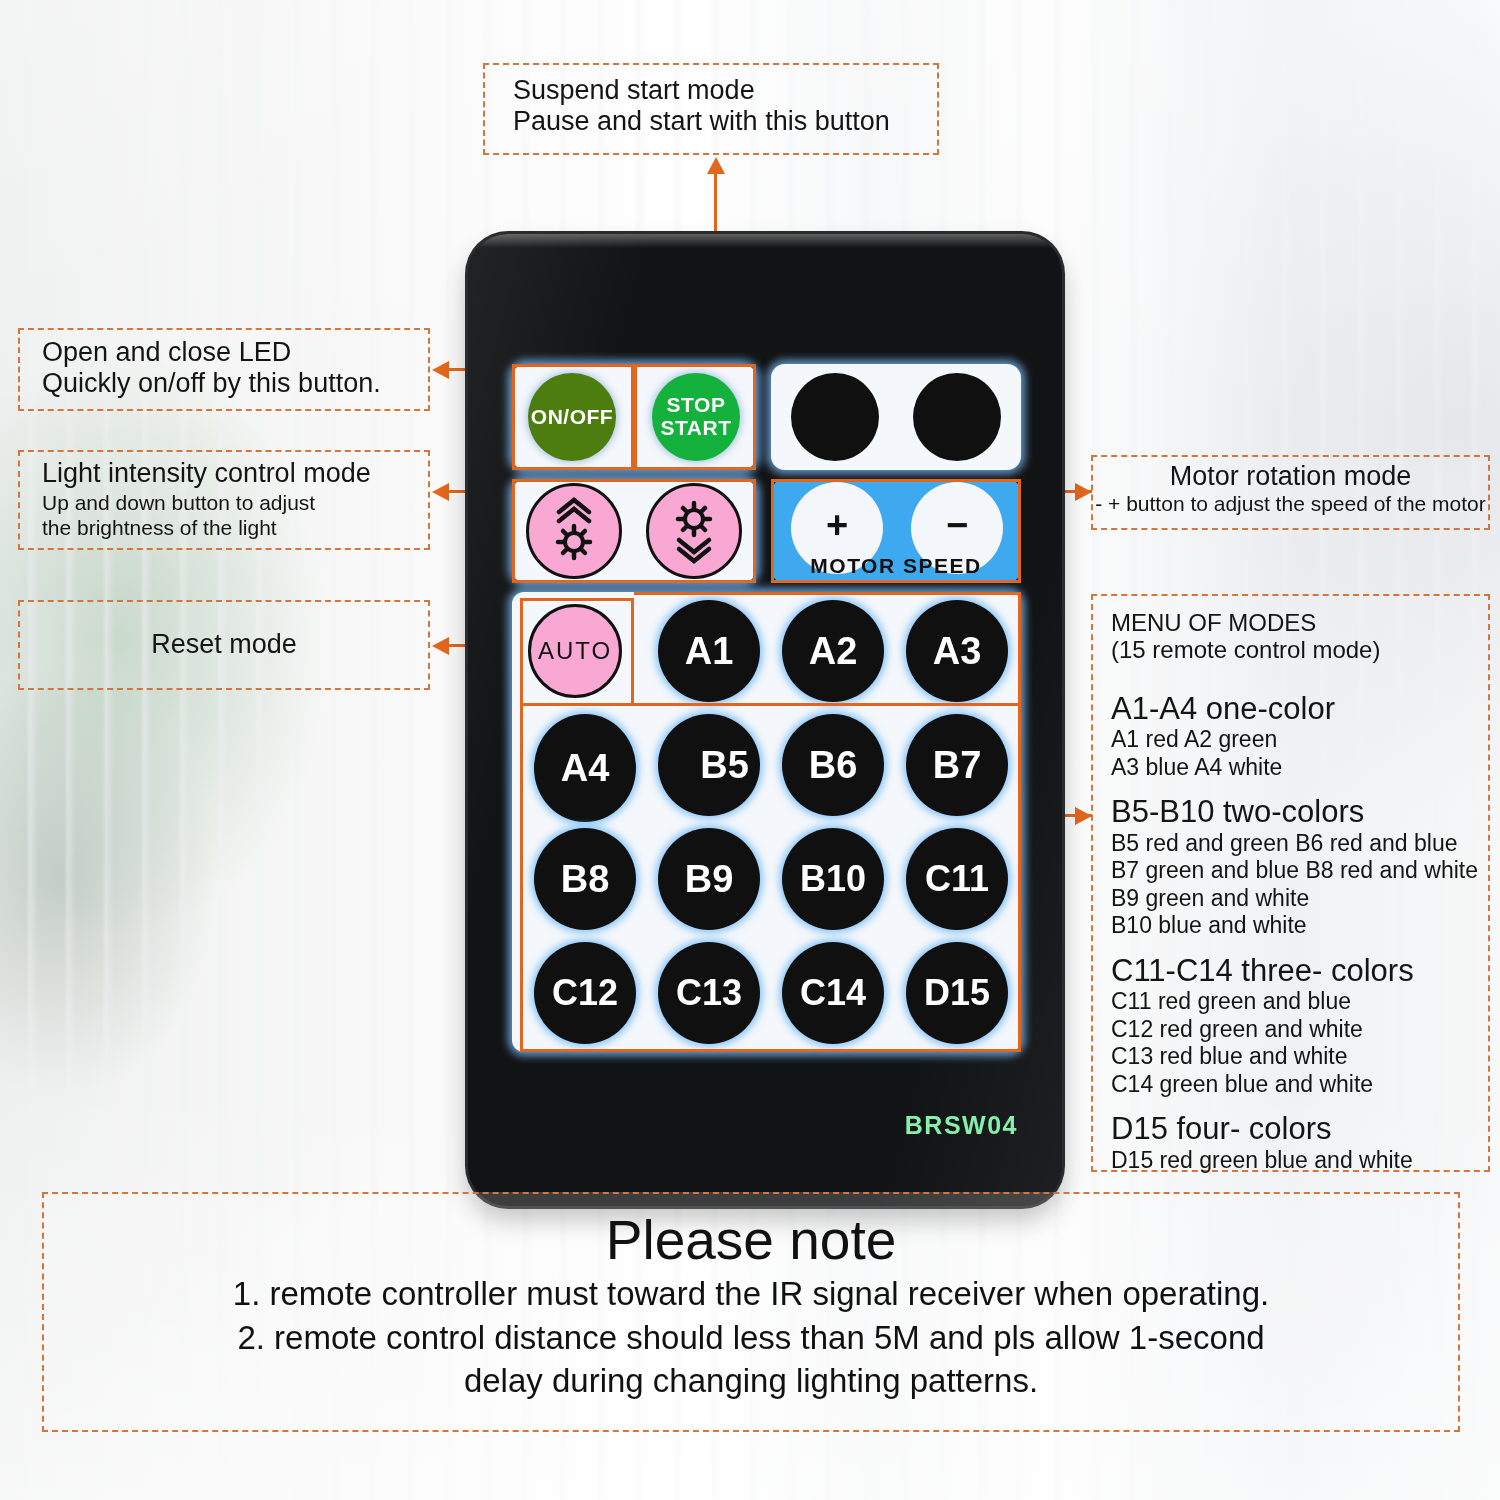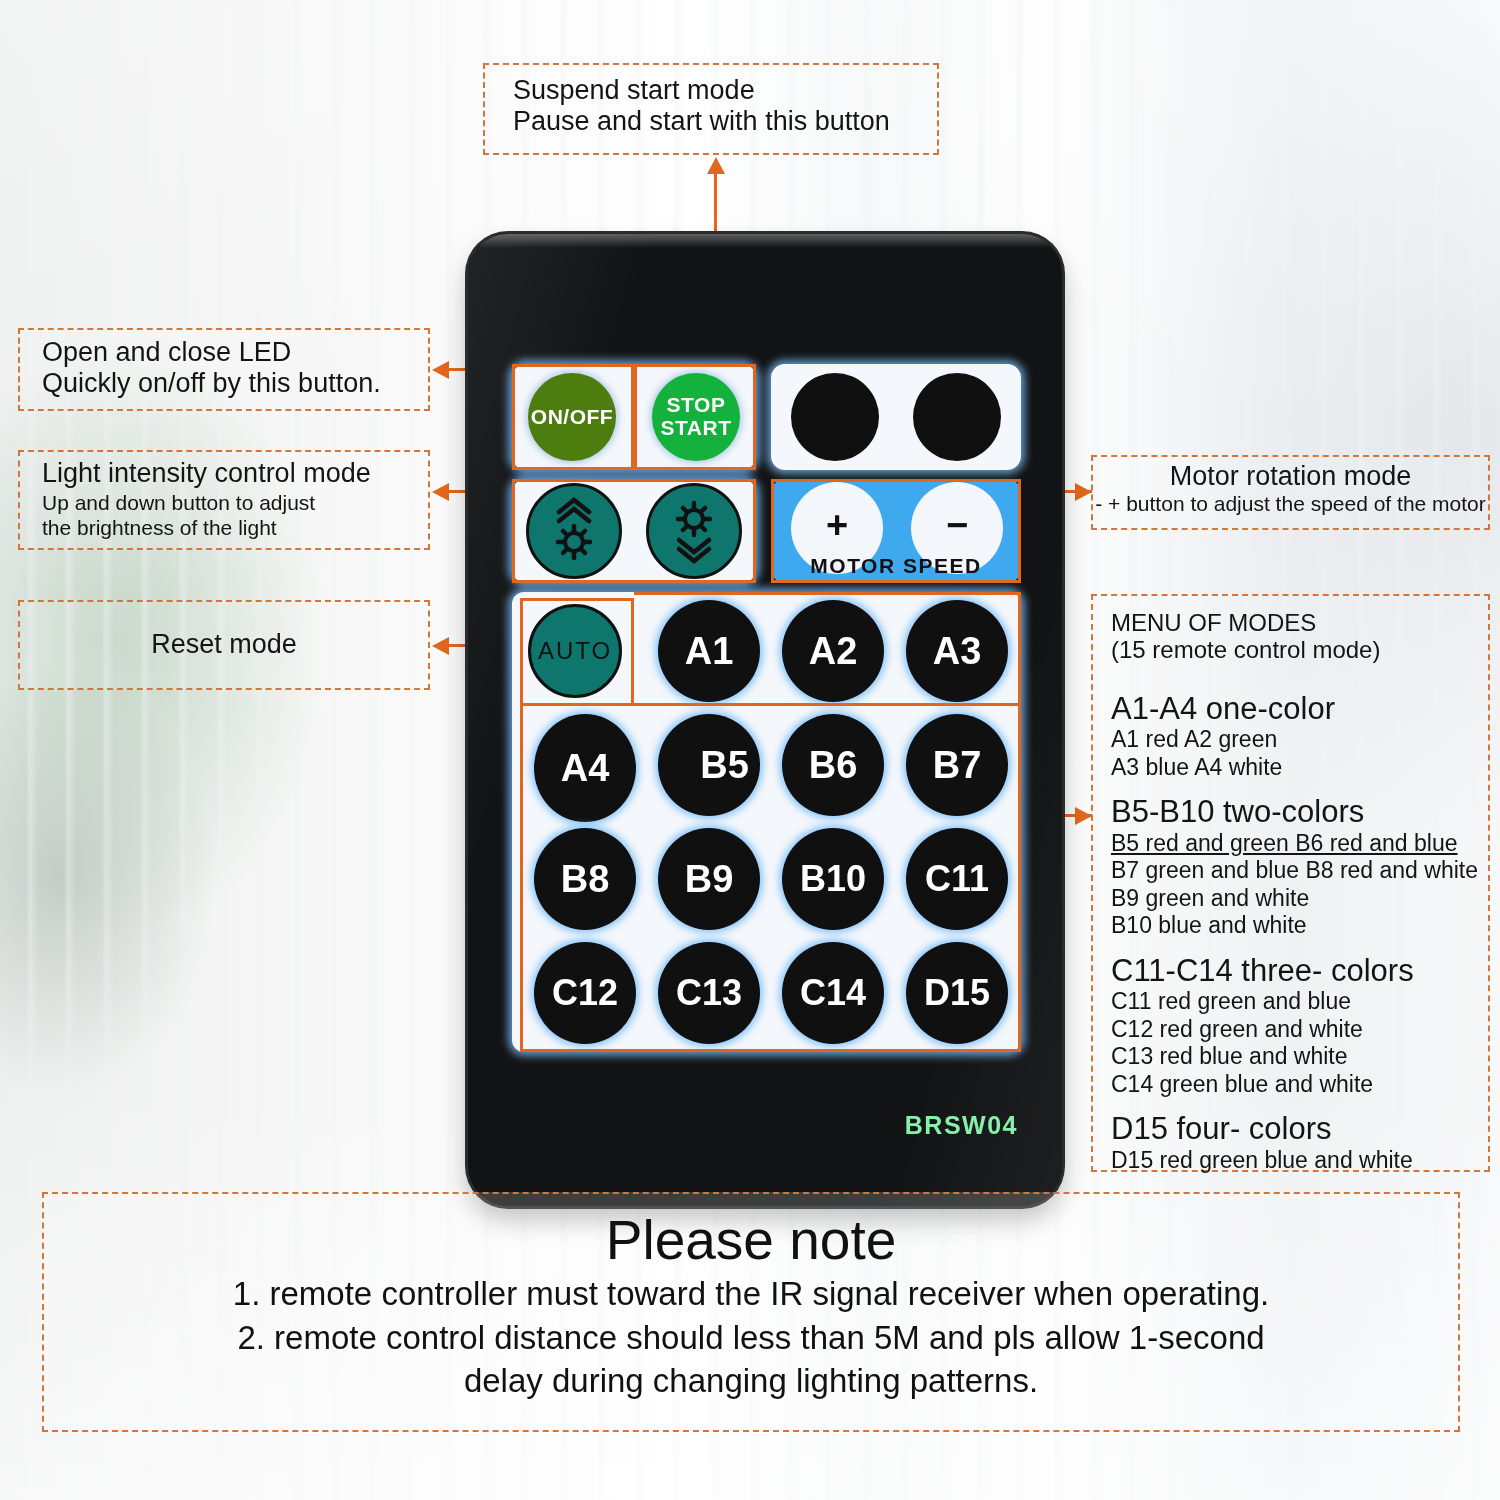--- a/index.html
+++ b/index.html
@@ -49,21 +49,21 @@
     font-family:"Liberation Sans",sans-serif;font-weight:bold;letter-spacing:1.5px;}
 
   
   .pad{position:absolute;background:#f4f7fb;border-radius:14px;
        box-shadow:0 0 9px 4px rgba(120,185,245,.80);}
   .pad.blue{background:#3fa9f0;}
   .circ{position:absolute;border-radius:50%;display:flex;align-items:center;
         justify-content:center;box-sizing:border-box;}
   .kblack{background:#101011;color:#fff;font-weight:bold;
           box-shadow:0 0 7px 3px rgba(120,190,250,.85);}
-  .kwhite{background:#0f766e;color:#111;border:3px solid #111;}
+  .kwhite{background:#f9a8d4;color:#111;border:3px solid #111;}
   .kred{background:#4d7c0f;color:#fff;font-weight:bold;box-shadow:0 0 6px 2px rgba(110,160,210,.5);}
   .kgreen{background:#14b23c;color:#fff;font-weight:bold;box-shadow:0 0 6px 2px rgba(110,160,210,.5);}
   .lab-motor{position:absolute;left:0;right:0;bottom:5px;text-align:center;
     color:#111;font-size:21px;font-weight:bold;letter-spacing:1.5px;}
 
   
   .hl{position:absolute;border:3px solid #e2661d;box-sizing:border-box;}
 
   
   #note{position:absolute;left:42px;top:1192px;width:1418px;height:240px;
@@ -118,21 +118,21 @@
   <div style="font-size:24px;line-height:1.25;">(15 remote control mode)</div>
 
   <div style="margin-top:27px;">
     <div style="font-size:31px;line-height:1.1;">A1-A4 one-color</div>
     <div style="font-size:23px;line-height:1.2;">A1 red  A2 green</div>
     <div style="font-size:23px;line-height:1.2;">A3 blue  A4 white</div>
   </div>
 
   <div style="margin-top:14px;">
     <div style="font-size:31px;line-height:1.1;">B5-B10 two-colors</div>
-    <div style="font-size:23px;line-height:1.2;text-decoration:underline;">B5 red and green  B6 red and blue</div>
+    <div style="font-size:23px;line-height:1.2;">B5 red and green  B6 red and blue</div>
     <div style="font-size:23px;line-height:1.2;">B7 green and blue  B8 red and white</div>
     <div style="font-size:23px;line-height:1.2;">B9 green and white</div>
     <div style="font-size:23px;line-height:1.2;">B10 blue and white</div>
   </div>
 
   <div style="margin-top:14px;">
     <div style="font-size:31px;line-height:1.1;">C11-C14 three- colors</div>
     <div style="font-size:23px;line-height:1.2;">C11 red green and blue</div>
     <div style="font-size:23px;line-height:1.2;">C12 red green and white</div>
     <div style="font-size:23px;line-height:1.2;">C13 red blue and white</div>

